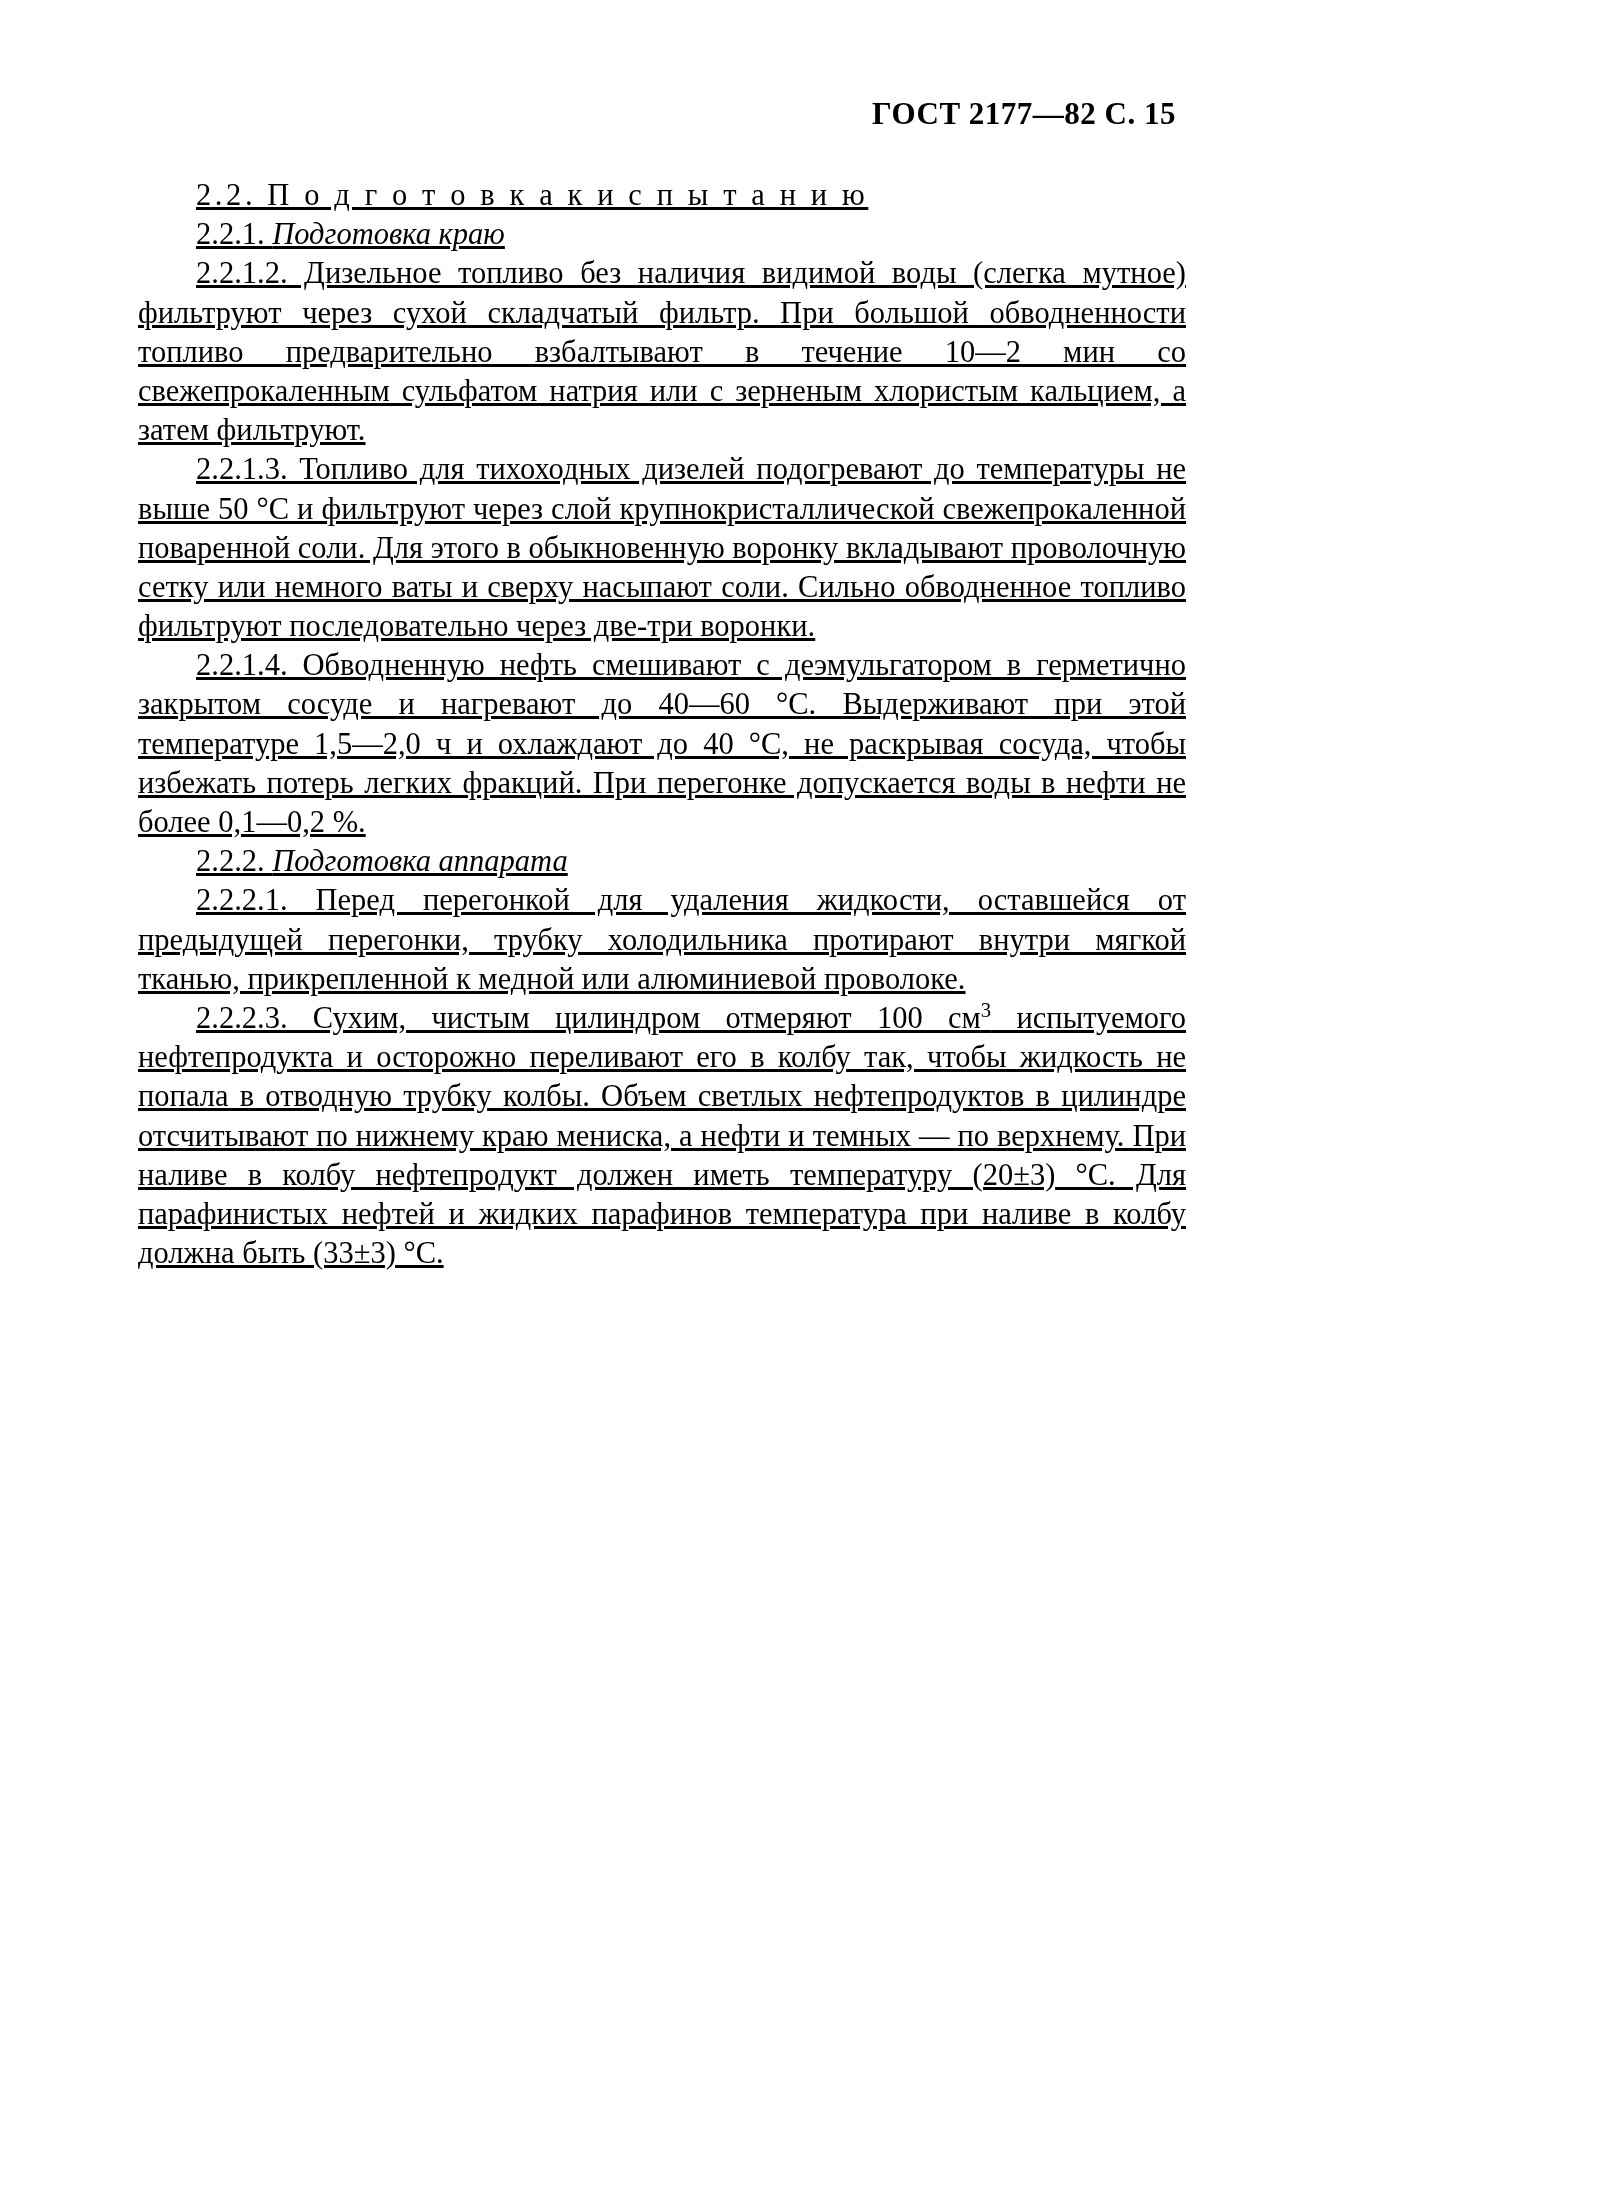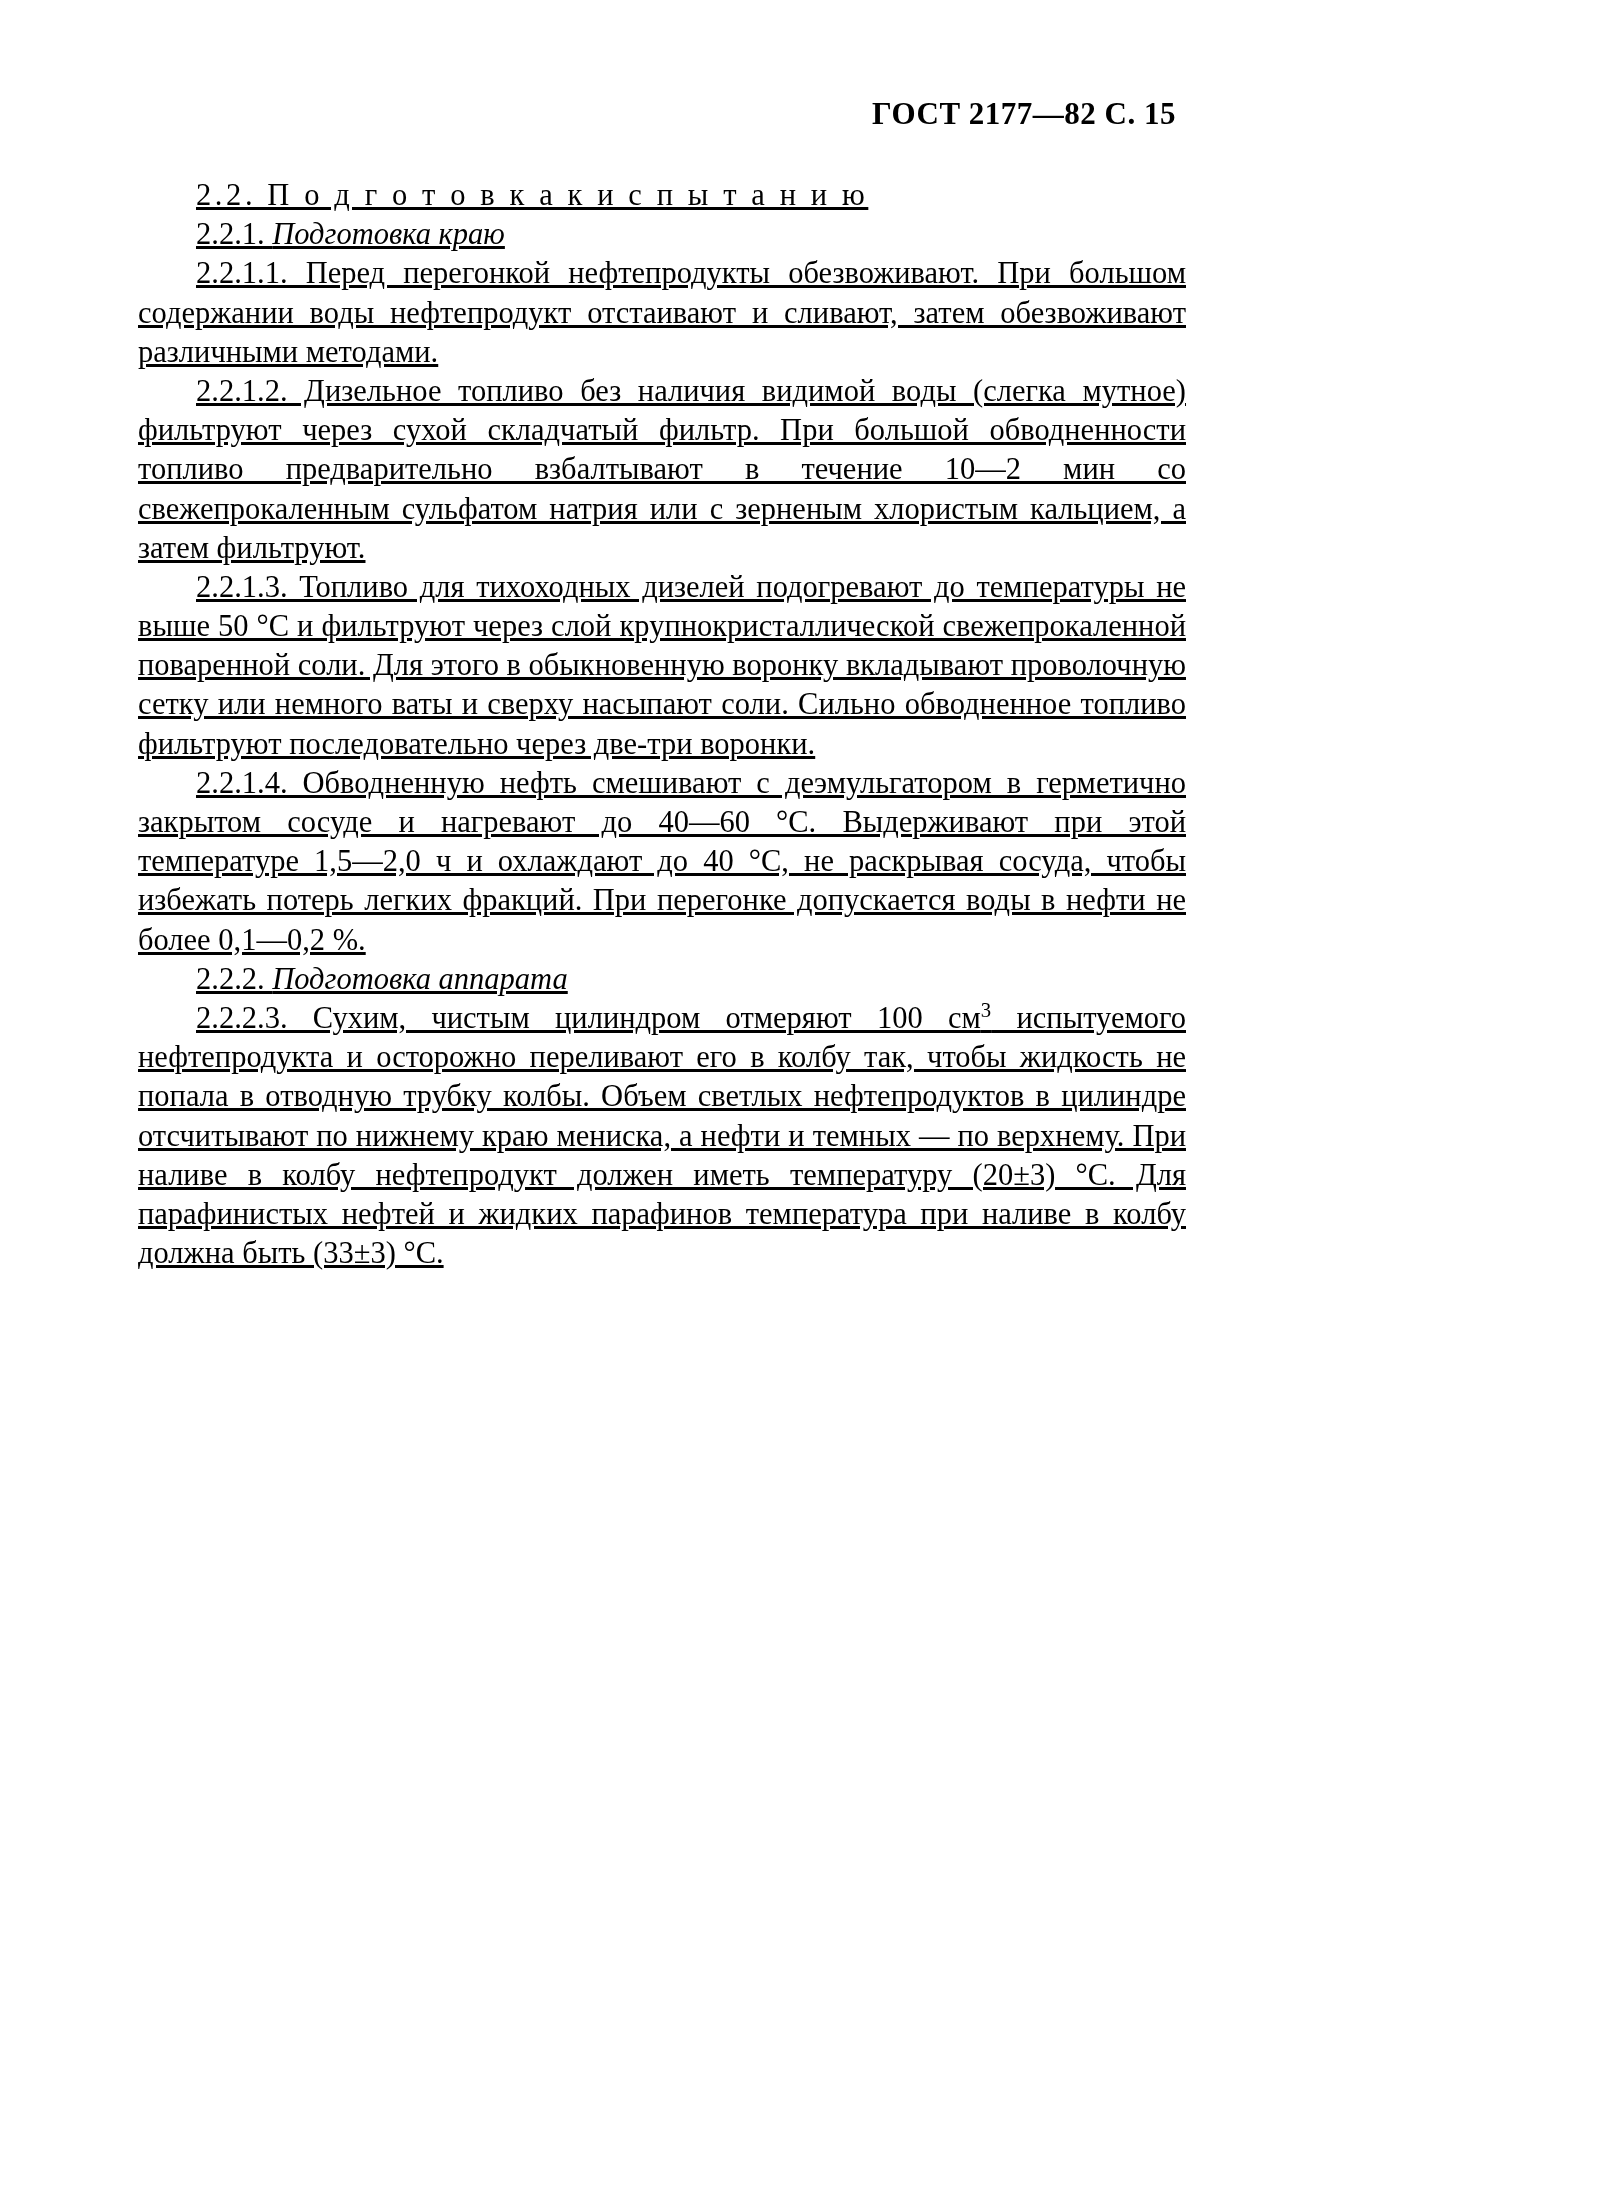--- a/index.html
+++ b/index.html
@@ -63,29 +63,29 @@
 <div class="page">
 
   <div class="header">ГОСТ 2177—82 С. 15</div>
 
   <div class="content">
 
     <p class="indent heading-spaced">2.2.  П о д г о т о в к а   к   и с п ы т а н и ю</p>
 
     <p class="indent"><span>2.2.1. </span><span class="italic">Подготовка краю</span></p>
 
-    <p class="indent">2.2.1.1. Перед перегонкой нефтепродукты обезвоживают. При большом содержании воды нефтепродукт отстаивают и сливают, затем обезвоживают различными методами.</p>
 
     <p class="indent">2.2.1.2. Дизельное топливо без наличия видимой воды (слегка мутное) фильтруют через сухой складчатый фильтр. При большой обводненности топливо предварительно взбалтывают в течение 10—2 мин со свежепрокаленным сульфатом натрия или с зерненым хлористым кальцием, а затем фильтруют.</p>
 
     <p class="indent">2.2.1.3. Топливо для тихоходных дизелей подогревают до температуры не выше 50 °С и фильтруют через слой крупнокристаллической свежепрокаленной поваренной соли. Для этого в обыкновенную воронку вкладывают проволочную сетку или немного ваты и сверху насыпают соли. Сильно обводненное топливо фильтруют последовательно через две-три воронки.</p>
 
     <p class="indent">2.2.1.4. Обводненную нефть смешивают с деэмульгатором в герметично закрытом сосуде и нагревают до 40—60 °С. Выдерживают при этой температуре 1,5—2,0 ч и охлаждают до 40 °С, не раскрывая сосуда, чтобы избежать потерь легких фракций. При перегонке допускается воды в нефти не более 0,1—0,2 %.</p>
 
     <p class="indent"><span>2.2.2. </span><span class="italic">Подготовка аппарата</span></p>
 
+    <p class="indent">2.2.2.1. Перед перегонкой для удаления жидкости, оставшейся от предыдущей перегонки, трубку холодильника протирают внутри мягкой тканью, прикрепленной к медной или алюминиевой проволоке.</p>
 
 
     <p class="indent"><span>2.2.2.3. Сухим, чистым цилиндром отмеряют 100 см</span><span class="sup">3</span><span> испытуемого нефтепродукта и осторожно переливают его в колбу так, чтобы жидкость не попала в отводную трубку колбы. Объем светлых нефтепродуктов в цилиндре отсчитывают по нижнему краю мениска, а нефти и темных — по верхнему. При наливе в колбу нефтепродукт должен иметь температуру (20±3) °С. Для парафинистых нефтей и жидких парафинов температура при наливе в колбу должна быть (33±3) °С.</span></p>
 
 
   </div>
 </div>
 
 </body></html>

